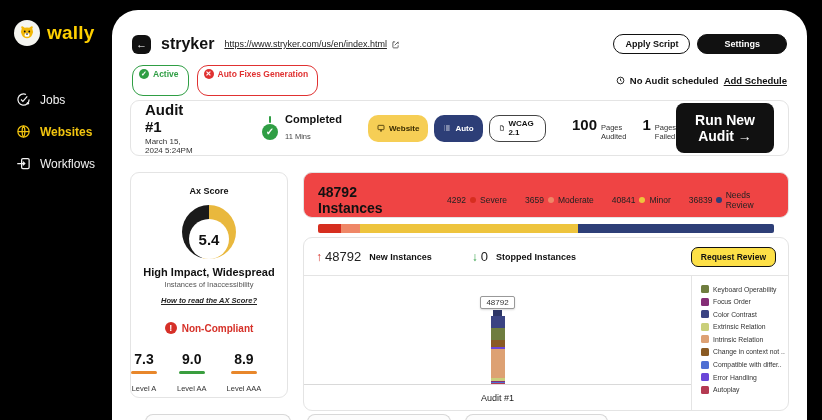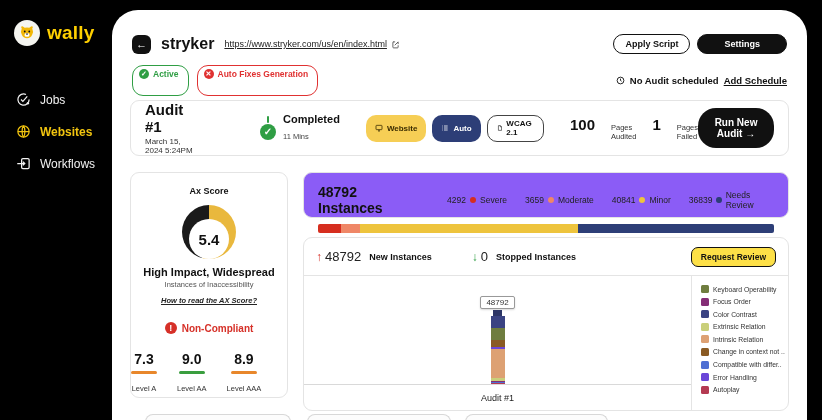--- a/index.html
+++ b/index.html
@@ -49,43 +49,43 @@
   .check-tick { width:2.5px; height:7px; background:#2f9e44; border-radius:2px; margin-bottom:1px; }
   .check-circ { width:16px; height:16px; border-radius:50%; background:#2f9e44; color:#fff; font-size:10px; line-height:16px; text-align:center; font-weight:bold; }
   .status-txt b { display:block; font-size:11px; color:#111; }
   .status-txt span { font-size:7.5px; color:#444; }
   .tag-row { display:flex; gap:6px; margin-left:26px; }
   .tag { display:inline-flex; align-items:center; gap:4px; font-size:8px; font-weight:bold; border-radius:10px; padding:3.5px 9px; }
   .tag.yellow { background:#f6ce55; color:#3a2c00; }
   .tag.navy { background:#2d3e77; color:#fff; }
   .tag.white { background:#fff; color:#111; border:1px solid #444; }
   .stats { display:flex; gap:16px; margin-left:26px; align-items:center; }
-  .stat { display:flex; align-items:baseline; gap:16px; }
+  .stat { display:flex; align-items:baseline; gap:4px; }
   .stat b { font-size:15px; color:#111; }
   .stat span { font-size:7.5px; color:#333; }
-  .run-btn { margin-left:auto; background:#111; color:#fff; border:none; border-radius:18px; padding:9px 14px; font-size:10px; font-weight:bold; cursor:pointer; }
+  .run-btn { margin-left:auto; background:#111; color:#fff; border:none; border-radius:8px; padding:9px 14px; font-size:14px; font-weight:bold; cursor:pointer; }
 
   
   .ax-panel { position:absolute; left:18px; top:162px; width:158px; height:226px; border:1px solid #e4e4e4; border-radius:9px; background:#fff; text-align:center; padding-top:13px; }
   .ax-title { font-size:9px; font-weight:bold; color:#111; }
   .gauge { width:54px; height:54px; border-radius:50%; margin:9px auto 7px; display:flex; align-items:flex-end; justify-content:center; }
   .gauge-inner { width:40px; height:40px; border-radius:50%; background:#fff; display:flex; align-items:center; justify-content:center; font-size:15px; font-weight:bold; color:#111; }
   .impact-t { font-size:11px; font-weight:bold; color:#111; }
   .impact-s { font-size:7.5px; color:#555; margin-top:2px; }
   .ax-link { display:inline-block; font-size:7.5px; font-weight:bold; font-style:italic; color:#222; text-decoration:underline; margin-top:5px; cursor:pointer; }
   .noncomp { display:flex; align-items:center; justify-content:center; gap:5px; margin-top:15px; }
   .noncomp .ex { width:12px; height:12px; border-radius:50%; background:#d63028; color:#fff; font-size:9px; line-height:12px; font-weight:bold; }
   .noncomp b { color:#d63028; font-size:10px; }
   .levels { display:flex; gap:20px; margin-top:16px; }
   .level b { font-size:14px; color:#111; }
   .level .ul { height:3px; width:26px; border-radius:2px; margin:3px auto 3px; }
   .level span { font-size:7.5px; color:#333; }
 
   
-  .inst-panel { position:absolute; left:191px; top:162px; width:486px; height:46px; border:1px solid #e4e4e4; border-radius:9px; background:#8b5cf6; padding:11px 14px 0; }
+  .inst-panel { position:absolute; left:191px; top:162px; width:486px; height:46px; border:1px solid #e4e4e4; border-radius:9px; background:#ef4444; padding:11px 14px 0; }
   .inst-row { display:flex; align-items:center; }
   .inst-total { font-size:14px; font-weight:bold; color:#111; }
   .sev-list { display:flex; gap:18px; margin-left:24px; }
   .sev { display:flex; align-items:center; gap:4px; font-size:8.5px; color:#222; }
   .sev b { font-weight:normal; }
   .sev .dot { width:6px; height:6px; border-radius:50%; }
   .sev-bar { display:flex; height:9px; border-radius:2px; overflow:hidden; margin-top:8px; }
   .sev-bar div { height:100%; }
 
   

